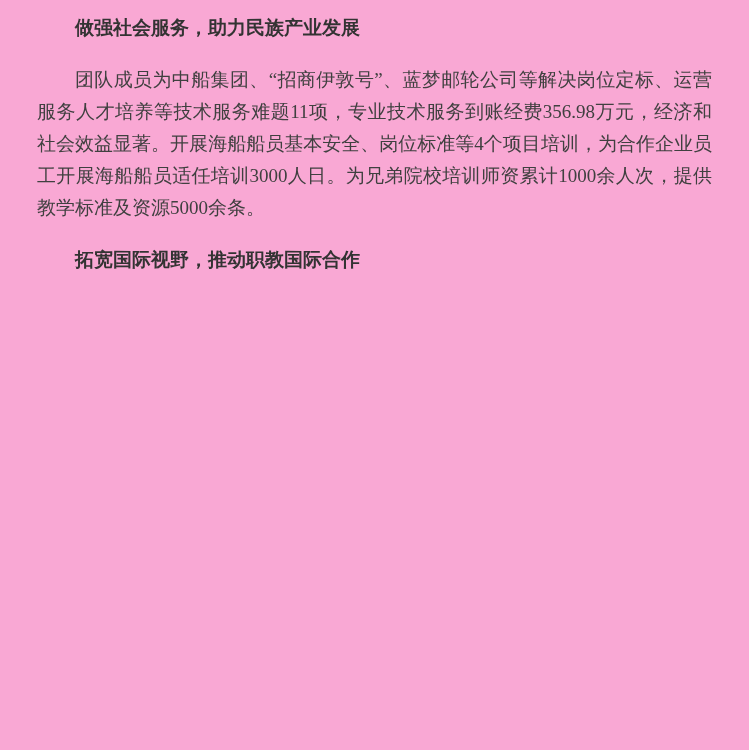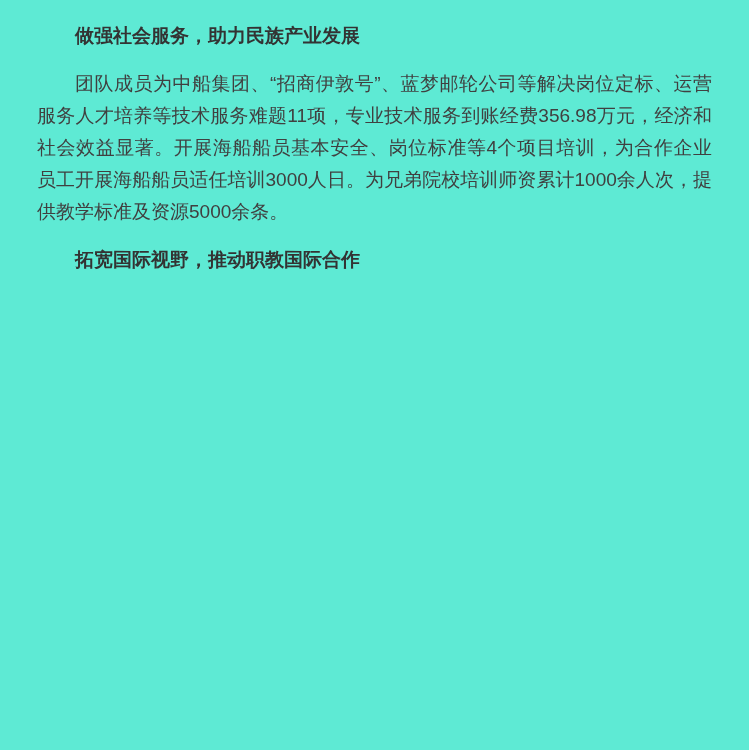--- a/index.html
+++ b/index.html
@@ -5,44 +5,45 @@
   html, body {
     margin: 0;
     padding: 0;
     background: #ffffff;
   }
   .page {
     position: relative;
     width: 749px;
     height: 750px;
     box-sizing: border-box;
-    padding: 20px 37px 0 37px;
-    background: #5eead4;
+    padding: 12px 37px 0 37px;
+    background: #f9a8d4;
     overflow: hidden;
     font-family: "Liberation Sans", sans-serif;
     font-size: 19px;
     line-height: 32px;
     color: #404040;
   }
   .section-heading {
     font-size: 19px;
     line-height: 32px;
     font-weight: bold;
     color: #333333;
     text-indent: 2em;
     margin: 16px 0;
   }
   .section-heading.first {
     margin-top: 0;
   }
   .body-paragraph {
-    margin: 12px 0;
+    margin: 20px 0;
     text-indent: 2em;
     text-align: justify;
     color: #404040;
+    font-family: Liberation Serif, serif;
   }
   .contributor-paragraph {
     margin: 16px 0;
     text-indent: 2em;
     color: #404040;
   }
   .editor-line {
     margin: 10px 0 0 0;
     text-align: right;
     text-indent: 0;

